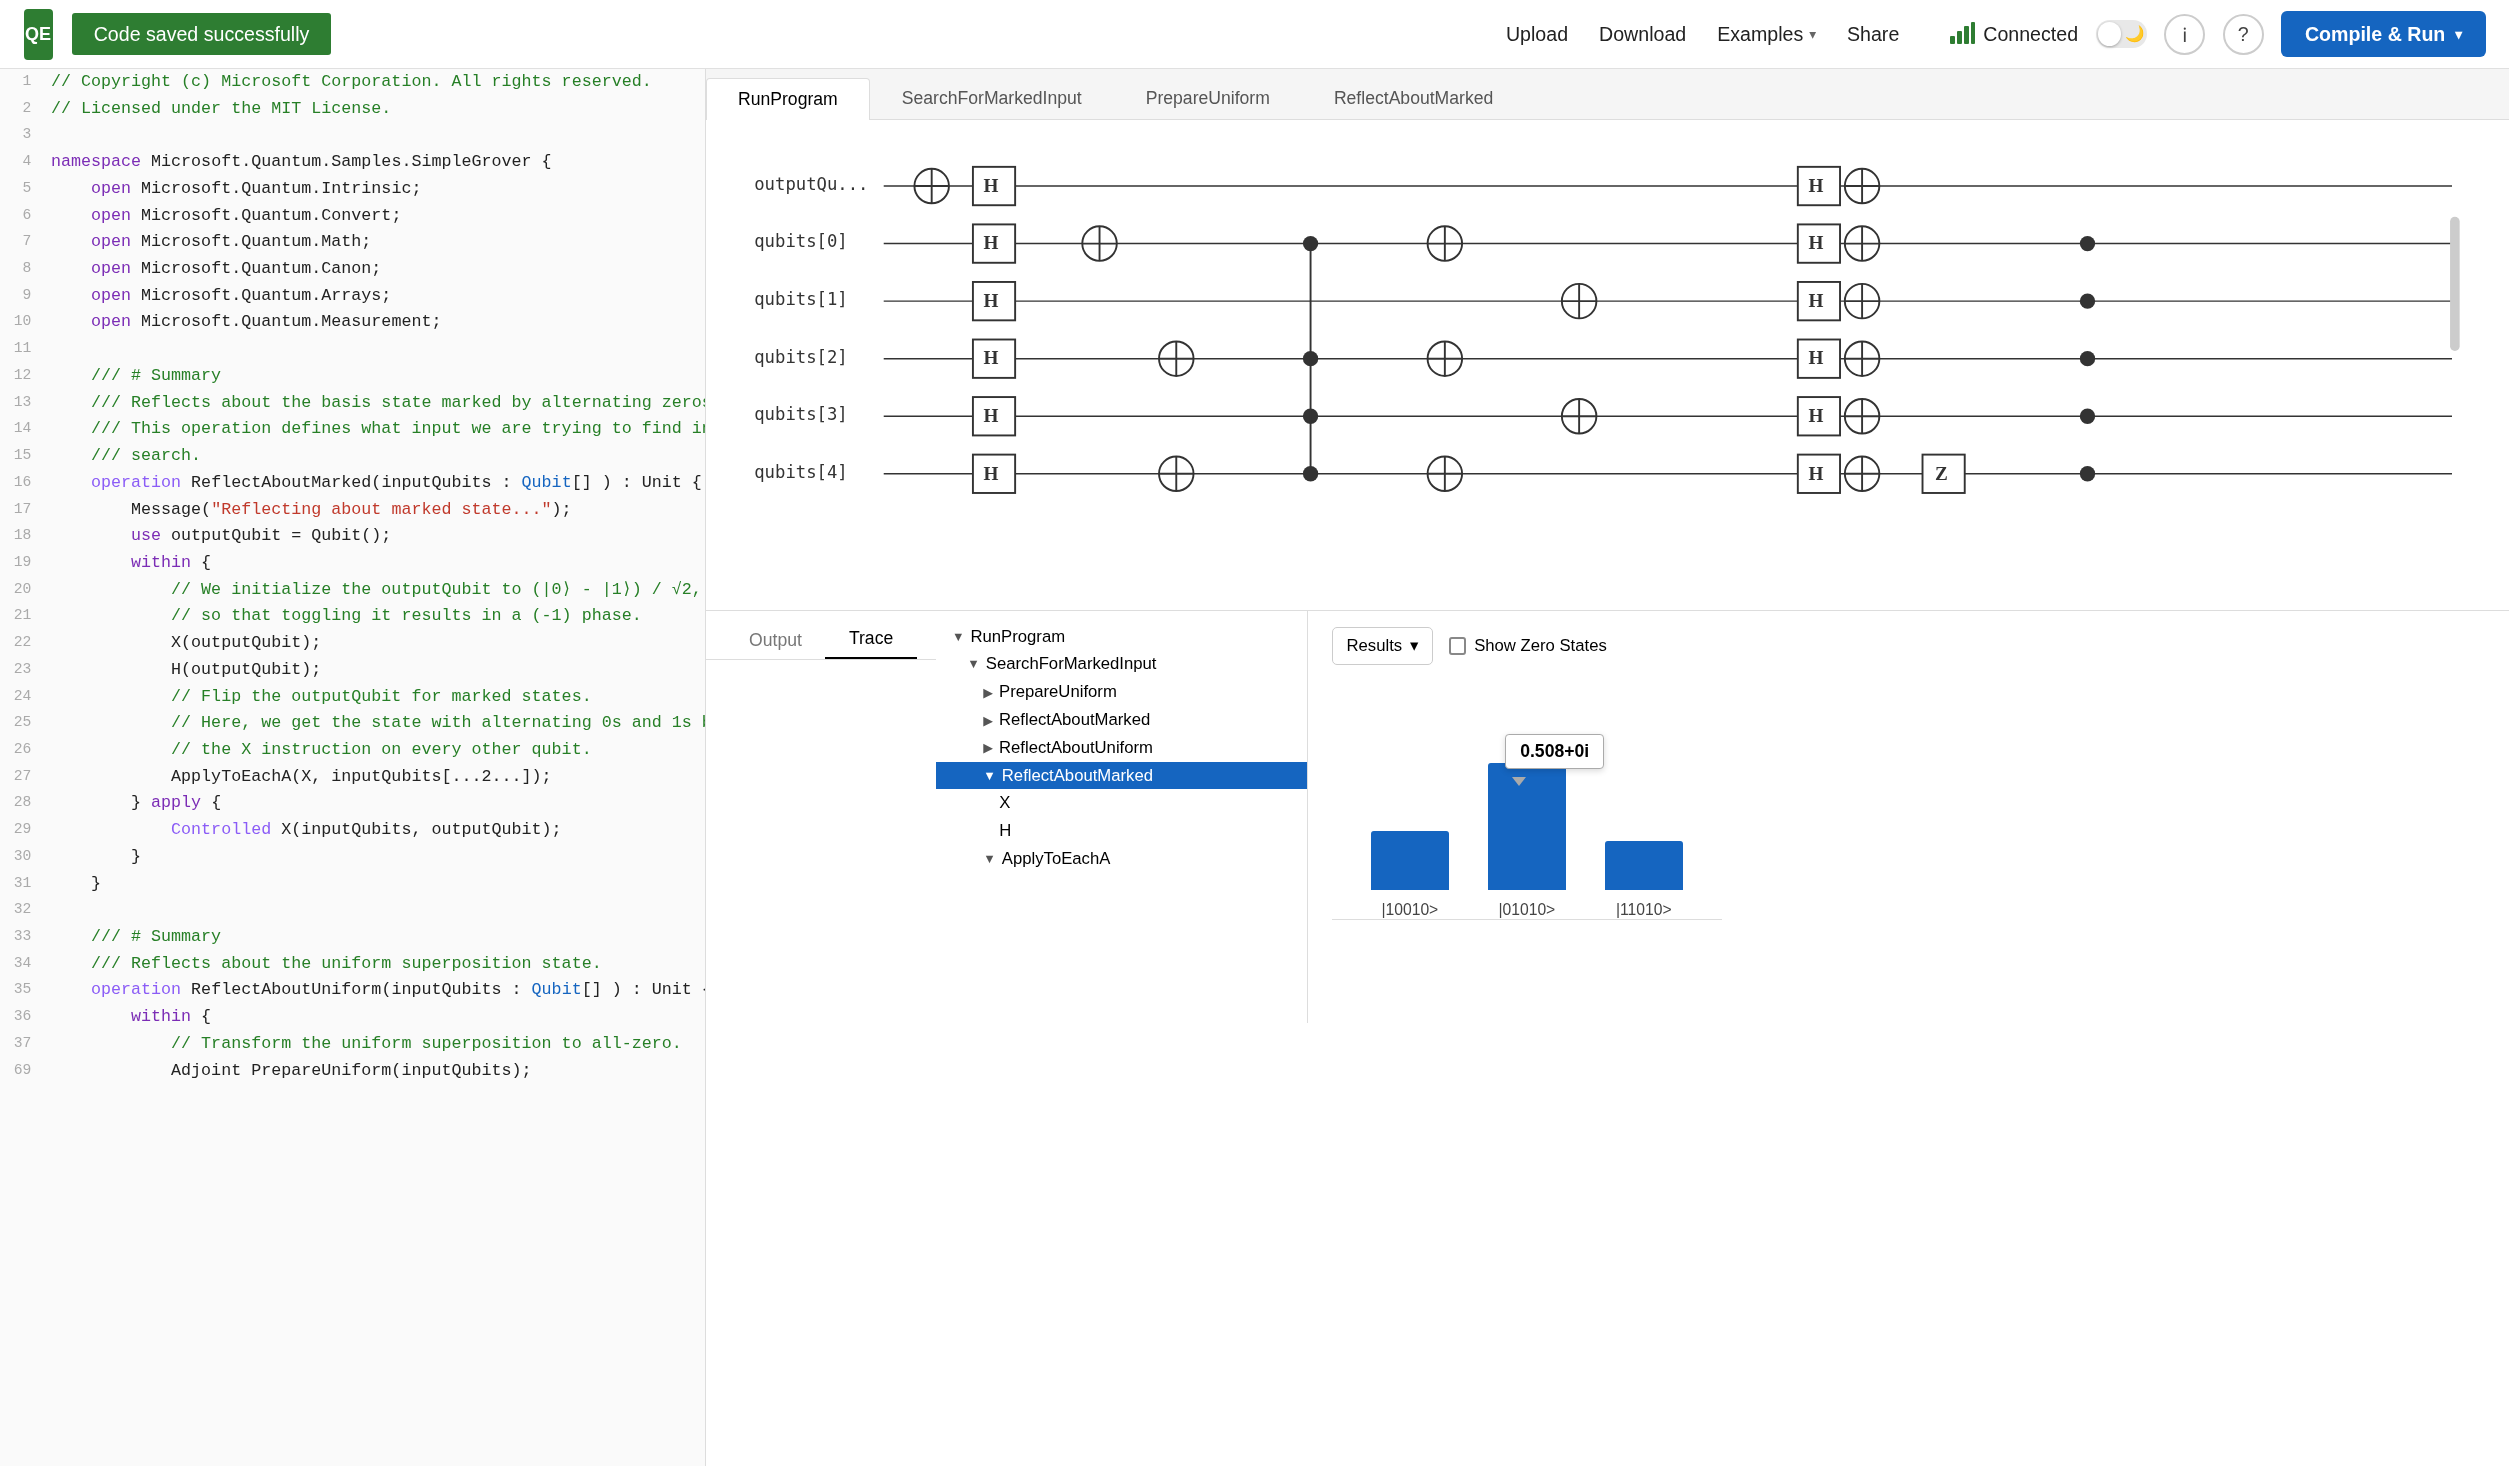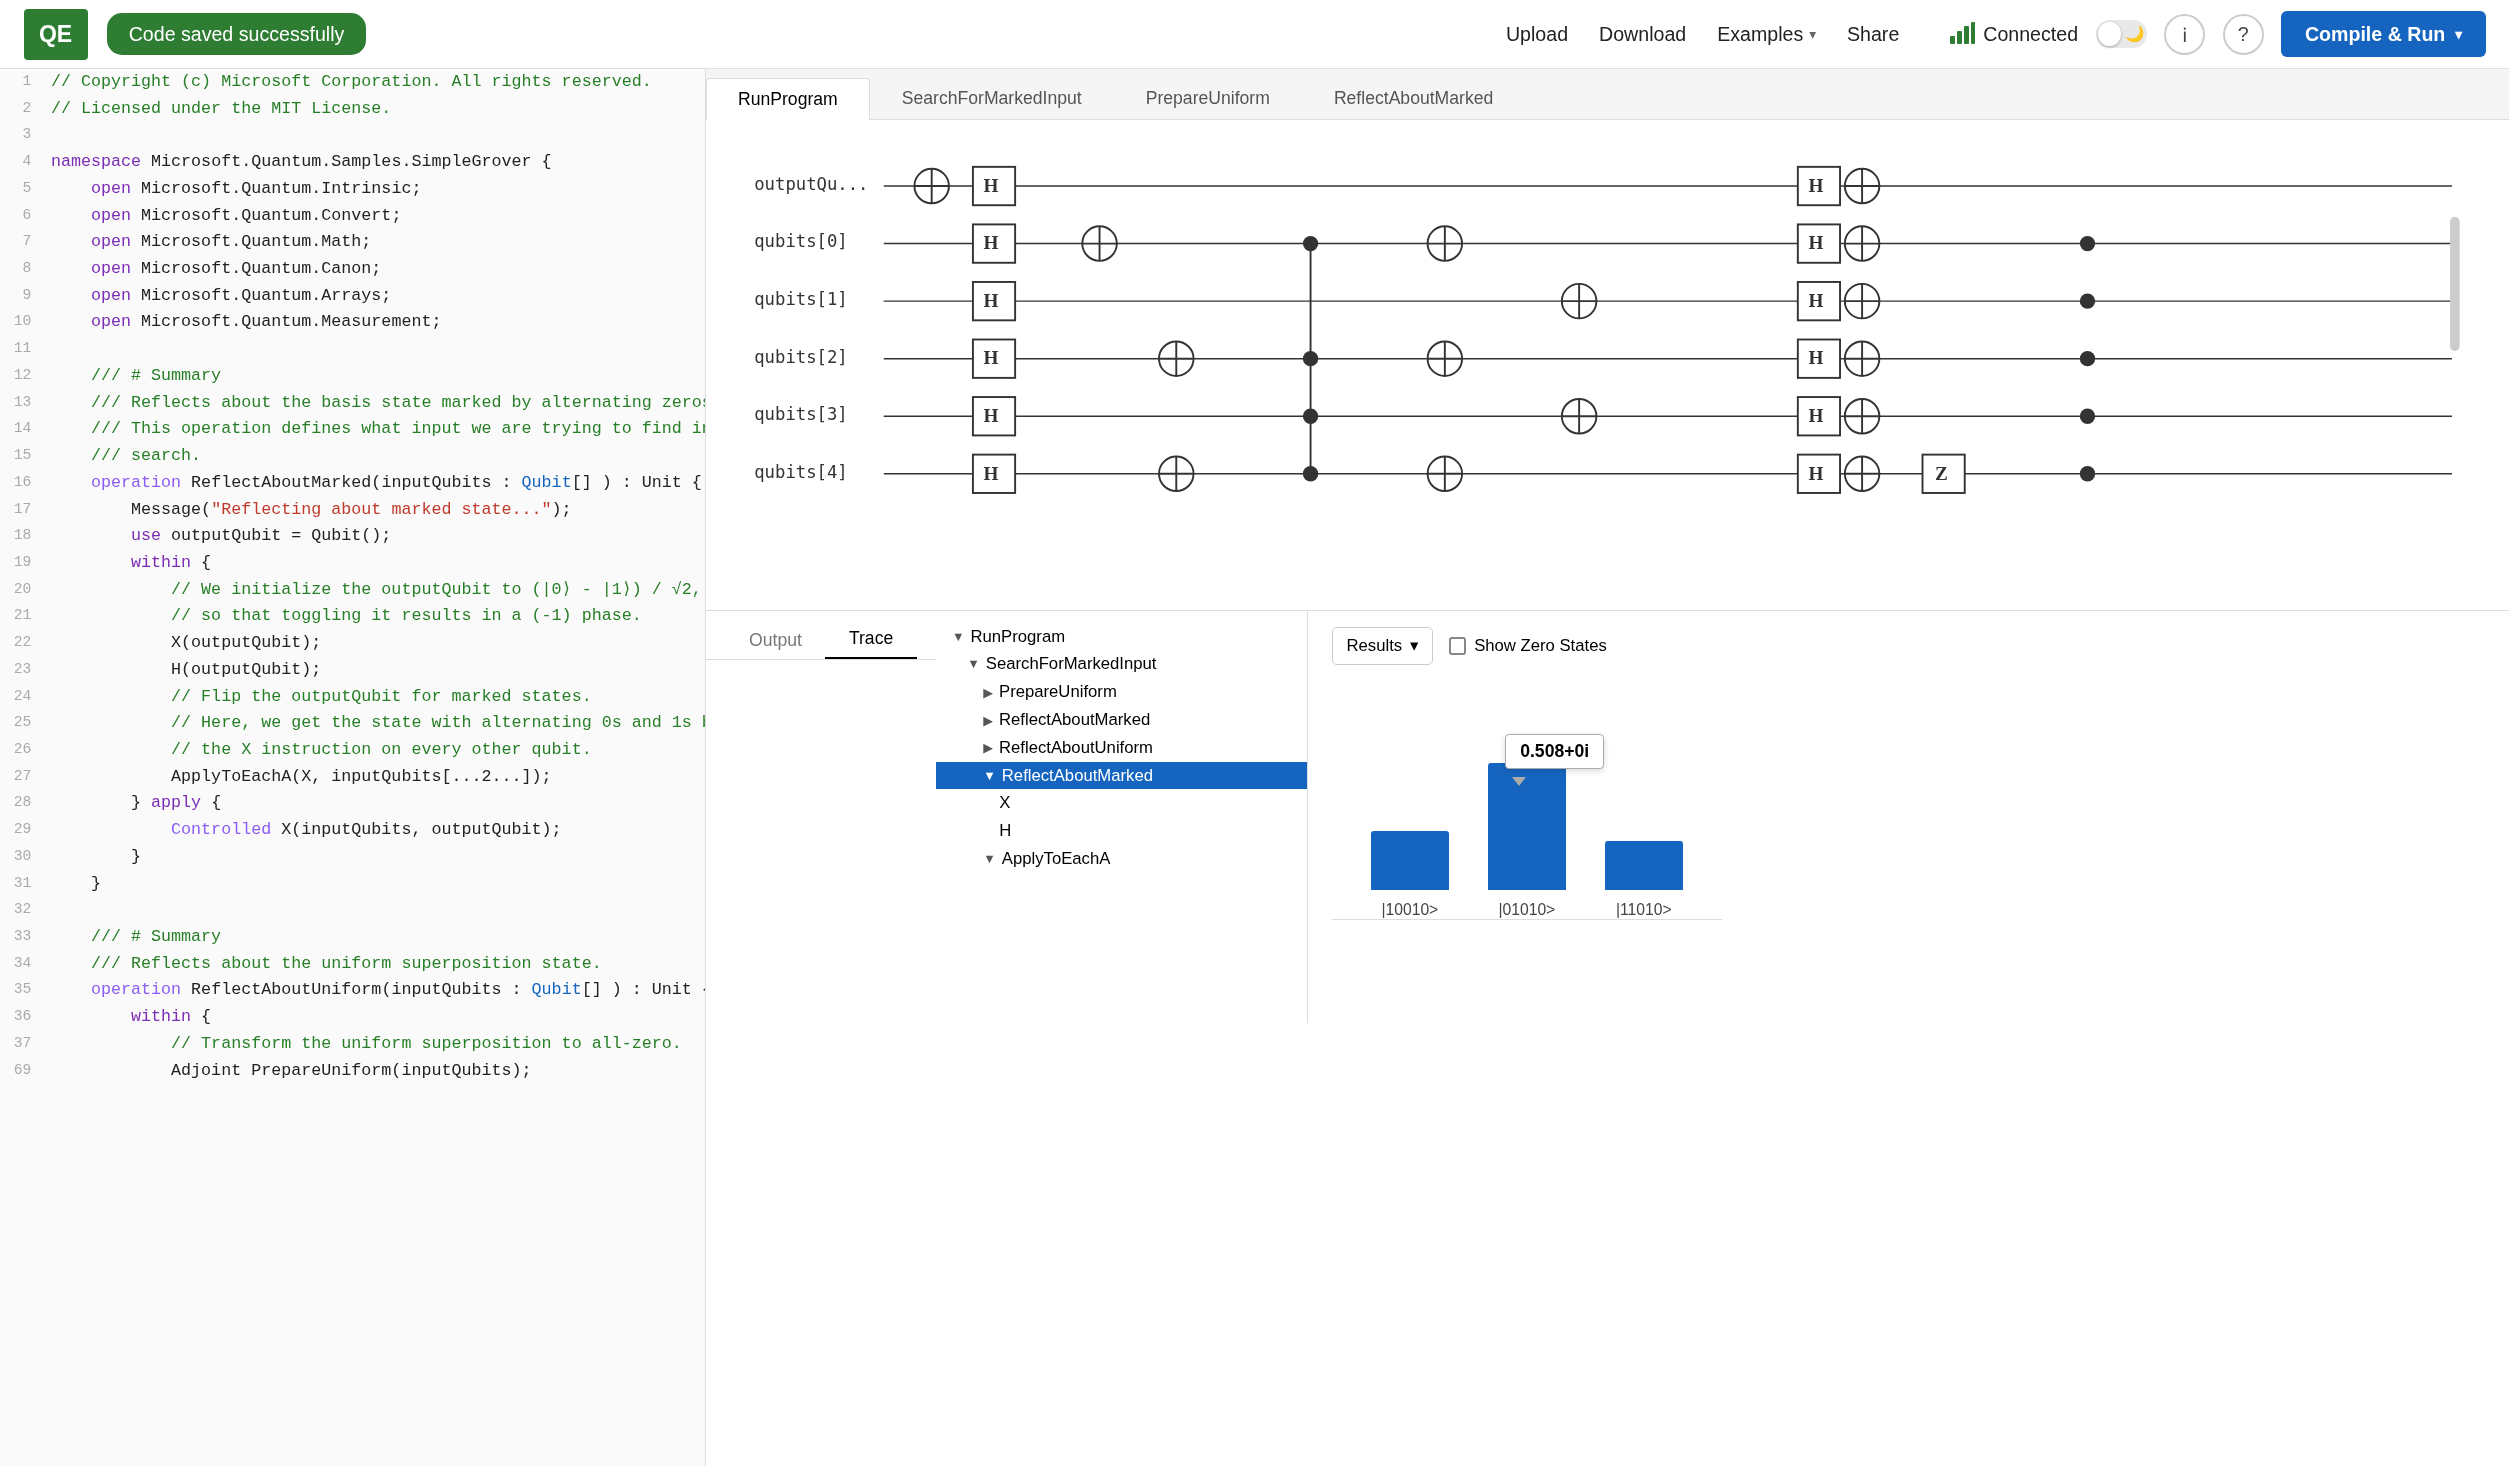--- a/index.html
+++ b/index.html
@@ -12,35 +12,35 @@
       height: 69px;
       background: #fff;
       border-bottom: 1px solid #e0e0e0;
       padding: 0 23.5px;
       gap: 19.6px;
     }
     #logo {
       background: #2e7d32;
       color: #fff;
       font-weight: bold;
-      font-size: 23px;
-      width: 64px;
+      font-size: 18px;
+      width: 29px;
       height: 51px;
       display: flex;
       align-items: center;
       justify-content: center;
       border-radius: 3.9px;
       flex-shrink: 0;
     }
     #saved-badge {
       background: #2e7d32;
       color: #fff;
       font-size: 19.6px;
       padding: 9.8px 21.6px;
-      border-radius: 15px;
+      border-radius: 3px;
       font-weight: 500;
     }
     .topbar-spacer { flex: 1; }
     .topbar-nav {
       display: flex;
       align-items: flex-start;
       gap: 31px;
     }
     .topbar-nav-item {
       font-size: 19.6px;

